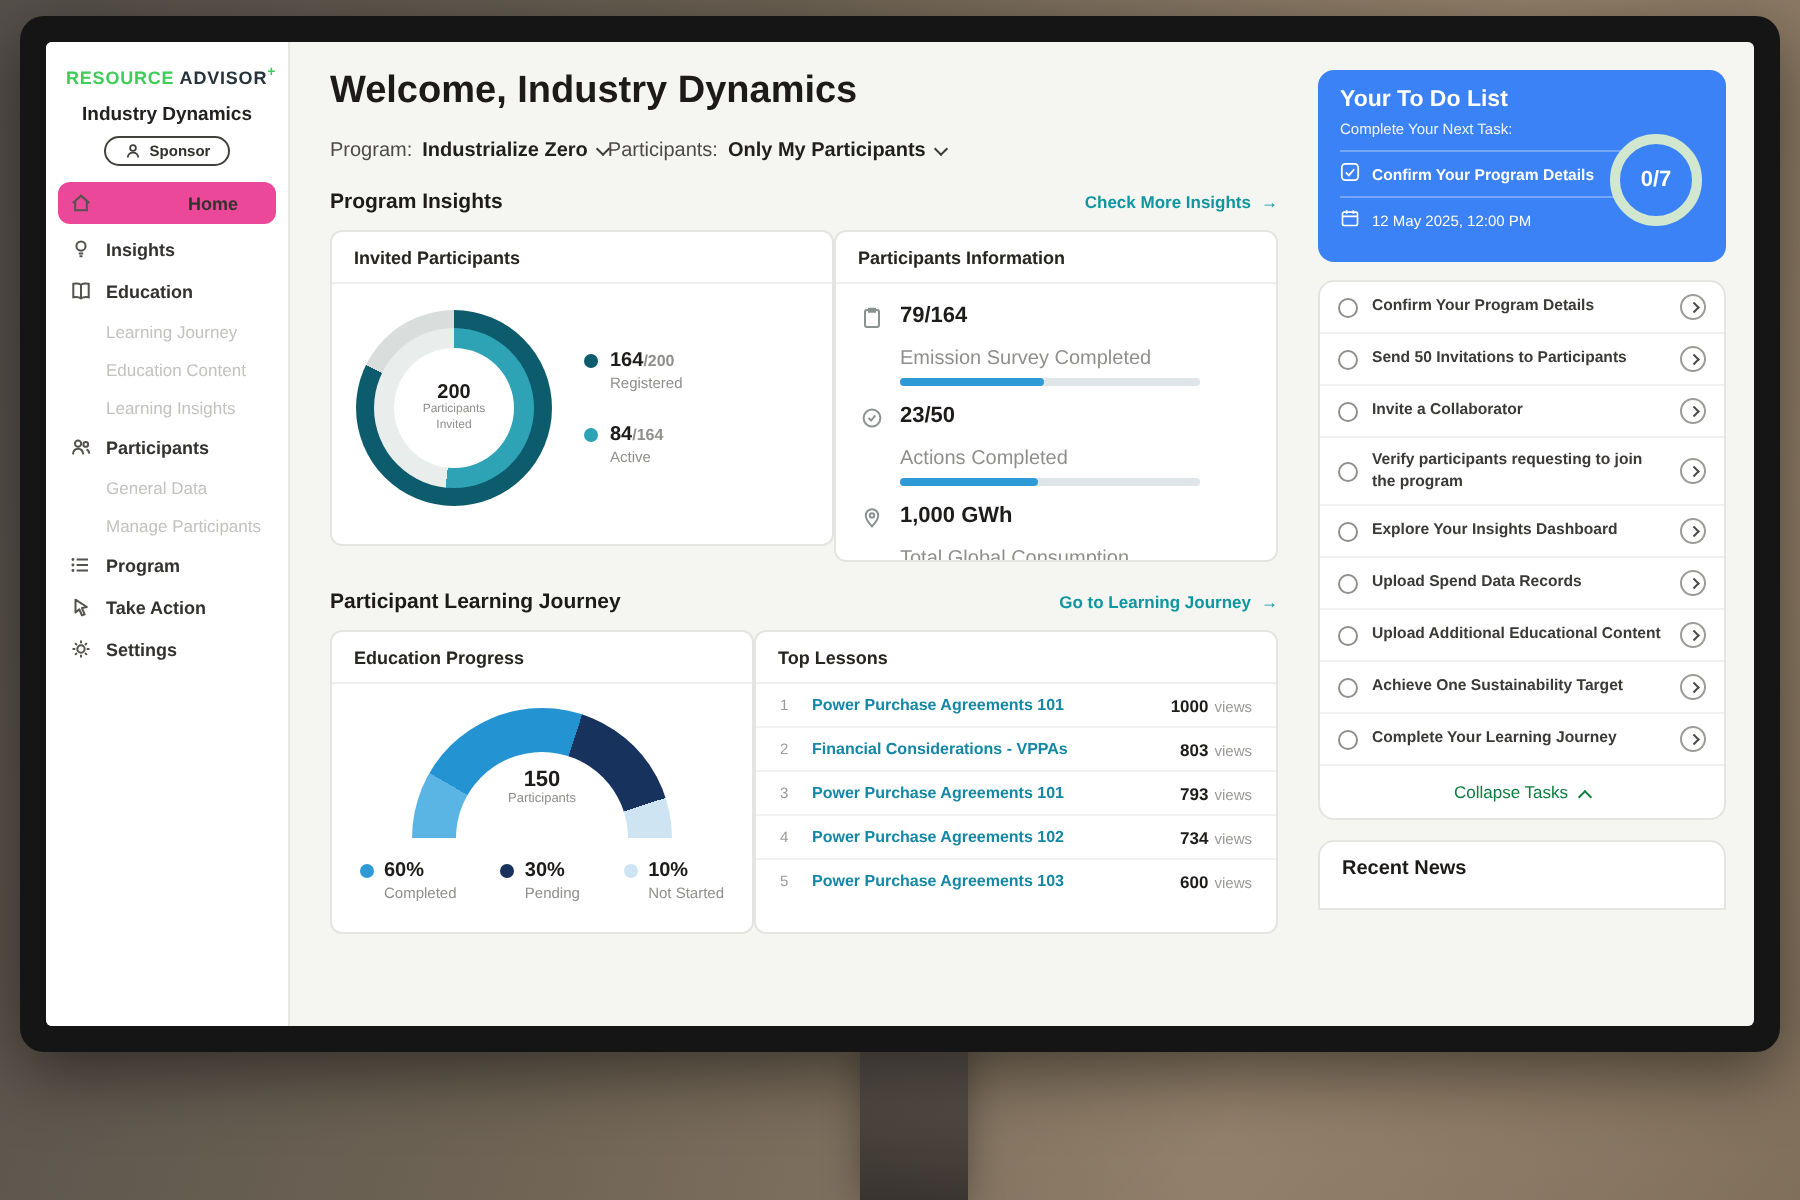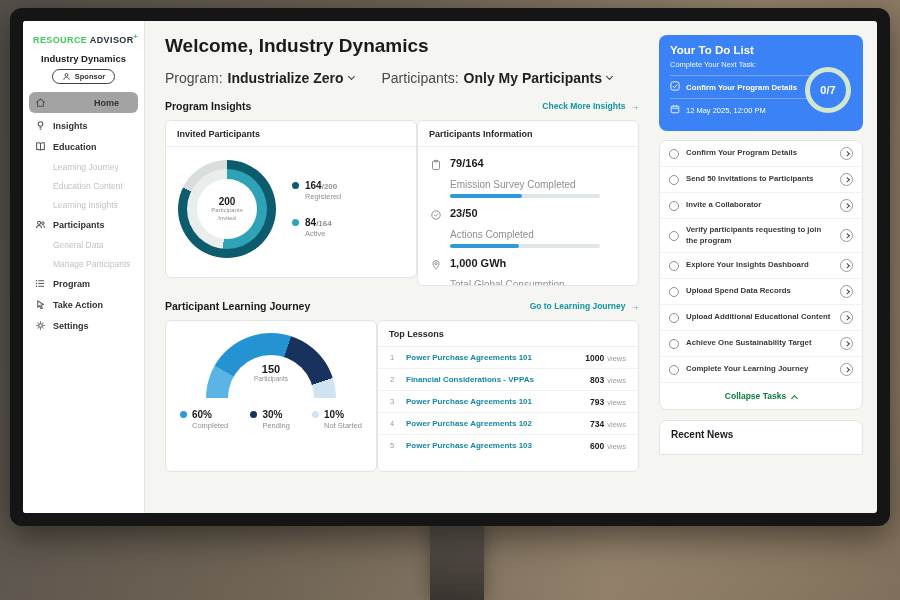--- a/index.html
+++ b/index.html
@@ -19,27 +19,27 @@
   .logo { padding:2px 10px 6px; font-size:9px; font-weight:bold; letter-spacing:.4px; white-space:nowrap; }
   .logo-green { color:#3dcd58; }
   .logo-dark { color:#26333a; }
   .logo-plus { color:#3dcd58; font-size:7px; vertical-align:super; }
   .org { text-align:center; font-size:9.5px; font-weight:bold; color:#23211f; margin-top:2px; }
   .sponsor { margin:5px auto 8px; width:max-content; display:flex; align-items:center; gap:4px;
     border:1px solid #43413e; border-radius:10px; padding:2px 9px; font-size:7.5px; font-weight:bold; color:#33312e; cursor:pointer; }
   .sponsor svg { display:block; }
   .nav-item { display:flex; align-items:center; gap:7px; padding:5px 12px; font-size:9px; font-weight:bold; color:#33322f; cursor:pointer; }
   .nav-item .nav-icon { color:#55534f; display:flex; }
-  .nav-item.active { background:#a3a3a3; border-radius:6px; margin:0 6px 2px; padding:5px 6px;gap:48px; }
+  .nav-item.active { background:#ec4899; border-radius:6px; margin:0 6px 2px; padding:5px 6px;gap:48px; }
   .nav-sub { padding:4.5px 12px 4.5px 30px; font-size:8.5px; color:#c2c2bf; cursor:pointer; }
 
   
   .main { flex:1; padding:12px 14px 0 20px; min-width:0; }
   h1 { font-size:19px; font-weight:bold; color:#1c1b19; margin:2px 0 13px; }
-  .filters { display:flex; gap:28px; font-size:14px; color:#4c4a47; align-items:center; }
+  .filters { display:flex; font-size:10px; color:#4c4a47; align-items:center; }
   .filter { display:flex; align-items:center; gap:5px; cursor:pointer; }
   .f-value { font-weight:bold; color:#201f1d; }
   .chev { display:inline-block; width:5px; height:5px; border-right:1.4px solid currentColor; border-bottom:1.4px solid currentColor; }
   .chev-down { transform:rotate(45deg); margin-top:-3px; color:#3a3936; }
   .chev-right { transform:rotate(-45deg); width:3.5px; height:3.5px; }
   .chev-up { transform:rotate(-135deg); margin-top:3px; }
   .section-head { display:flex; justify-content:space-between; align-items:center; margin:14px 0 8px; }
   .section-title { font-size:10.5px; font-weight:bold; color:#1c1b19; }
   .section-link { font-size:8.5px; font-weight:bold; color:#0f96a0; display:flex; gap:5px; align-items:center; cursor:pointer; }
   .cards-row { display:flex; }
@@ -109,21 +109,21 @@
   .todo-ring { position:absolute; right:12px; top:32px; width:46px; height:46px; border-radius:50%;
     border:5px solid #d2e7d0; display:flex; align-items:center; justify-content:center;
     font-size:11px; font-weight:bold; }
   .tasks-card { margin-top:9px; background:#fff; border:1px solid #e4e4e1; border-radius:8px; overflow:hidden; }
   .task-row { display:flex; align-items:center; gap:7px; padding:6px 9px; border-bottom:1px solid #f0f0ee; cursor:pointer; }
   .task-check { width:10px; min-width:10px; height:10px; border:1.2px solid #8f8f8c; border-radius:50%; }
   .task-label { flex:1; font-size:7.8px; font-weight:bold; color:#3b3a37; line-height:1.35; }
   .task-go { width:13px; min-width:13px; height:13px; border:1px solid #9b9b98; border-radius:50%;
     display:flex; align-items:center; justify-content:center; color:#4c4b48; }
   .collapse-row { display:flex; align-items:flex-end; justify-content:center; gap:6px; padding:8px 0;
-    font-size:8.5px; font-weight:bold; color:#0c7c3f; cursor:pointer; }
+    font-size:8.5px; font-weight:normal; color:#0c7c3f; cursor:pointer; }
   .news-card { margin-top:10px; background:#fff; border:1px solid #e4e4e1; border-radius:8px 8px 0 0; padding:8px 11px 14px; }
   .news-title { font-size:10px; font-weight:bold; color:#1c1b19; }
 </style>
 </head>
 <body>
 
 <div class="scene">
   <div class="stand"></div>
   <div class="monitor">
     <div class="screen">
@@ -316,20 +316,21 @@
           <span class="section-title">Participant Learning Journey</span>
           <span class="section-link">
             <span>Go to Learning Journey</span>
             <span>→</span>
           </span>
         </div>
 
         <div class="cards-row">
 
           <section class="card edu-card">
+            <div class="card-title">Education Progress</div>
             <div class="gauge-wrap">
               <div class="gauge-arc"></div>
               <div class="gauge-hole"></div>
               <div class="gauge-text">
                 <div class="gauge-val">150</div>
                 <div class="gauge-lab">Participants</div>
               </div>
             </div>
             <div class="edu-legend">
               <div class="edu-leg-item">

